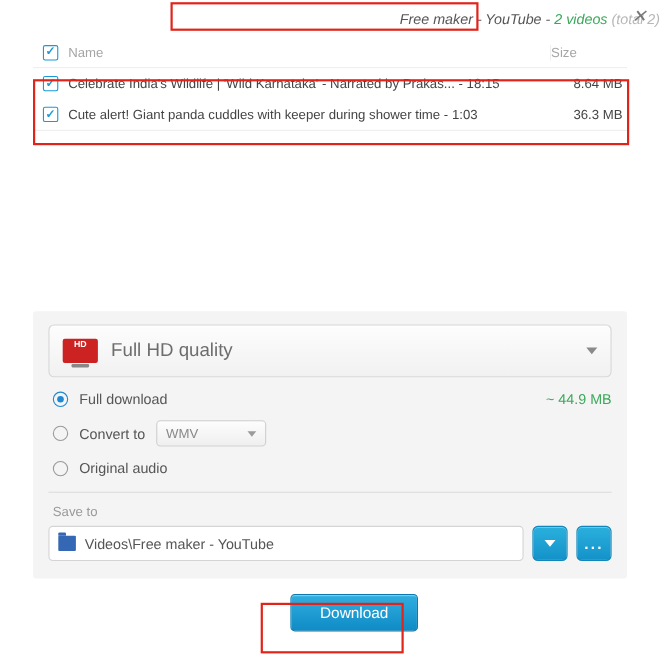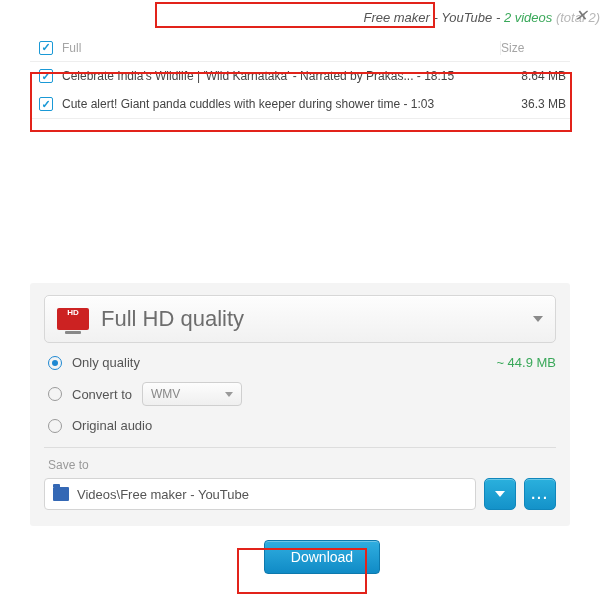--- a/index.html
+++ b/index.html
@@ -34,21 +34,21 @@
     background: linear-gradient(#fdfdfd,#f1f1f1);
     border: 1px solid #d7d7d7;
     border-radius: 5px;
     height: 48px;
     display: flex; align-items: center;
     padding: 0 12px; gap: 12px;
     box-shadow: inset 0 1px 0 #fff;
   }
   .hd-badge { width: 32px; height: 22px; background: #c22; border-radius: 2px; color: #fff; font-size: 8px; display:flex;align-items:flex-start;justify-content:center;font-weight:bold; position:relative;}
   .hd-badge:after{content:"";position:absolute;bottom:-4px;left:50%;transform:translateX(-50%);width:16px;height:3px;background:#888;border-radius:1px;}
-  .quality-label { flex: 1; font-size: 22px; color: #6d6d6d; font-weight: 500; }
+  .quality-label { flex: 1; font-size: 17px; color: #6d6d6d; font-weight: 500; }
   .quality-meta { font-size: 11px; color: #9a9a9a; text-align: left; line-height: 1.2; }
   .quality-caret { width: 0;height:0;border-left:5px solid transparent;border-right:5px solid transparent;border-top:6px solid #8a8a8a;margin-left:10px; }
 
   .radio-row { display: flex; align-items: center; margin-top: 12px; font-size: 13px; color: #555; }
   .radio { width: 14px; height: 14px; border: 1px solid #9a9a9a; border-radius: 50%; margin-right: 10px; margin-left: 4px; display:inline-flex;align-items:center;justify-content:center; cursor:pointer;}
   .radio.sel { border-color: #1e88d2; }
   .radio.sel:after { content:""; width:6px;height:6px;border-radius:50%;background:#1e88d2; }
   .radio-label { flex: 1; }
   .size-est { color: #3aa85a; font-size: 13px; }
 
@@ -106,21 +106,21 @@
     </div>
   </div>
 
   <div class="list-area">
     <div class="list-header">
       <div class="col-check">
         <span class="chk">
             <span>✓</span>
           </span>
       </div>
-      <div class="col-name">Full</div>
+      <div class="col-name">Name</div>
       <div class="col-size">Size</div>
     </div>
     <div class="list-body" id="list-body">
         <div class="list-row">
           <div class="col-check">
             <span class="chk">✓</span>
           </div>
           <div class="col-name">Celebrate India's Wildlife | 'Wild Karnataka' - Narrated by Prakas... - 18:15</div>
           <div class="col-size">8.64 MB</div>
         </div>
@@ -140,21 +140,21 @@
     <div class="quality-card">
       <div class="hd-badge">
           <span>HD</span>
         </div>
       <div class="quality-label">Full HD quality</div>
       <div class="quality-caret"></div>
     </div>
 
     <div class="radio-row">
       <span class="radio sel"></span>
-      <span class="radio-label">Only quality</span>
+      <span class="radio-label">Full download</span>
       <span class="size-est">~ 44.9 MB</span>
     </div>
 
     <div class="radio-row">
       <span class="radio"></span>
       <span>Convert to</span>
       <span class="convert-select">
         <span>WMV</span>
         <span class="mini-caret"></span>
       </span>

